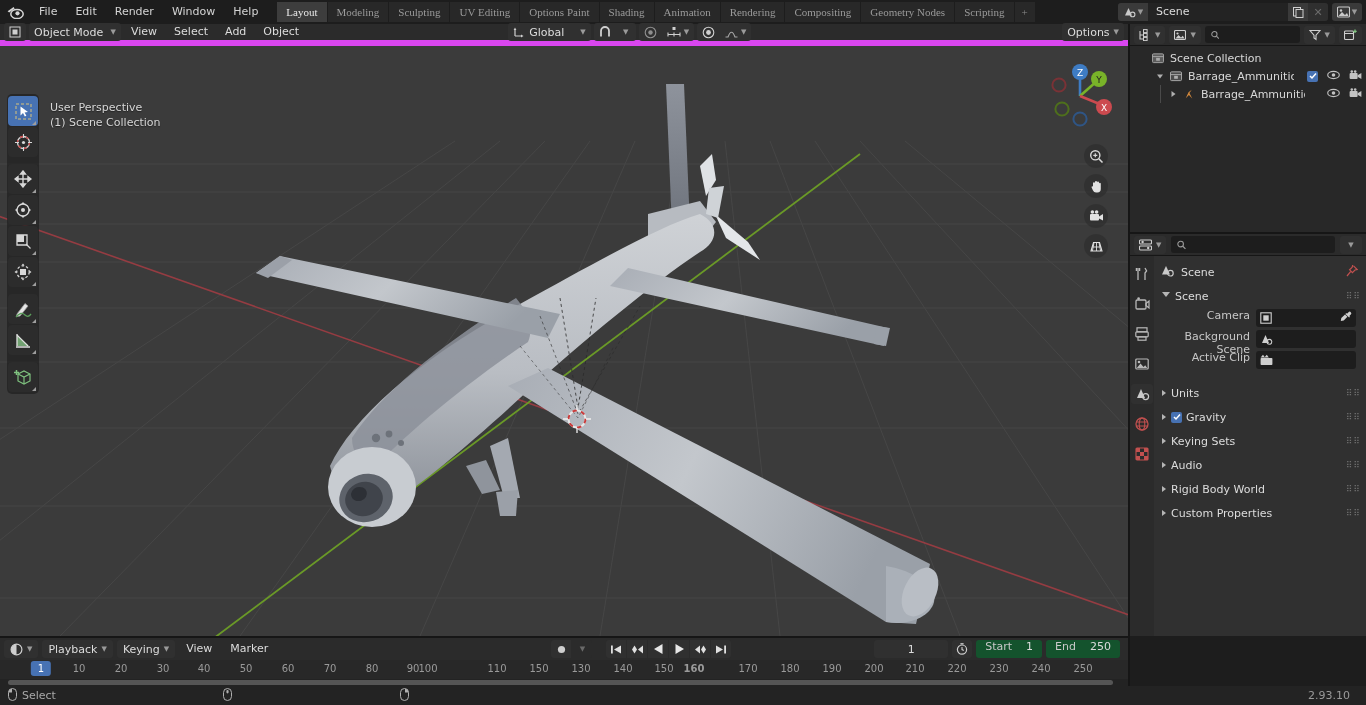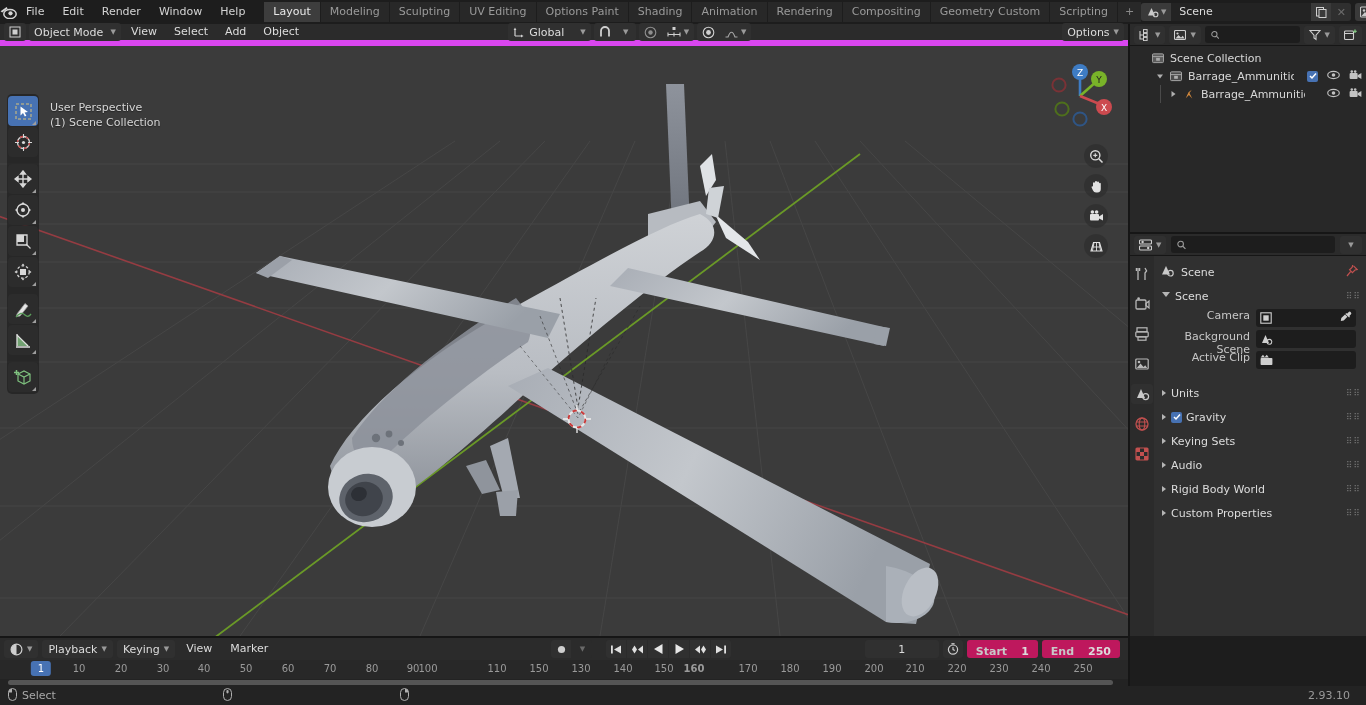--- a/index.html
+++ b/index.html
@@ -19,21 +19,21 @@
     background: #1d1d1d; display: flex; align-items: center;
   }
   .blender-logo { width: 30px; height: 24px; display: flex; align-items: center; justify-content: center; }
   .menu-item {
     padding: 0 9px; height: 18px; line-height: 18px; color: #d4d4d4; font-size: 11px;
     border-radius: 3px; white-space: nowrap;
   }
   .wstabs { display: flex; align-items: center; margin-left: 10px; gap: 1px; }
   .wstab {
     padding: 0 9px; height: 20px; line-height: 20px; font-size: 11px;
-    color: #9a9a9a; background: #282828; border-radius: 0; white-space: nowrap;
+    color: #9a9a9a; background: #282828; border-radius: 0; white-space: nowrap; font-family: Liberation Serif, serif;
   }
   .wstab.active { background: #3d3d3d; color: #e8e8e8; }
   .wstab.plus { padding: 0 7px; color: #8a8a8a; }
   .topbar-right { margin-left: auto; display: flex; align-items: center; gap: 4px; padding-right: 4px; }
   .id-block { display: flex; align-items: center; height: 18px; background: #282828; border-radius: 3px; overflow: hidden; }
   .id-icon { width: 30px; height: 18px; display: flex; align-items: center; justify-content: center; gap: 2px; background: #3a3a3a; }
   .id-name { background: #232323; height: 18px; line-height: 18px; padding: 0 8px; min-width: 140px; font-size: 11px; color: #dcdcdc; }
   .id-btn { width: 20px; height: 18px; display: flex; align-items: center; justify-content: center; background: #3a3a3a; }
   .id-btn.dim { color: #6b6b6b; background: #2f2f2f; }
 
@@ -117,21 +117,21 @@
   
   .timeline { position: absolute; left: 0; top: 638px; width: 1130px; height: 48px; background: #282828; }
   .tl-header { height: 22px; background: #2b2b2b; display: flex; align-items: center; gap: 4px; padding: 0 4px; }
   .tl-btn { height: 18px; display: flex; align-items: center; gap: 4px; padding: 0 6px; background: #303030; border-radius: 3px; font-size: 11px; color: #dcdcdc; }
   .tl-menu { padding: 0 7px; height: 18px; line-height: 18px; font-size: 11px; color: #dcdcdc; }
   .play-grp { display: flex; gap: 1px; }
   .play-btn { width: 20px; height: 18px; background: #303030; display: flex; align-items: center; justify-content: center; }
   .play-btn:first-child { border-radius: 3px 0 0 3px; }
   .play-btn:last-child { border-radius: 0 3px 3px 0; }
   .frame-field { width: 74px; height: 18px; background: #303030; border-radius: 3px; display: flex; align-items: center; justify-content: center; font-size: 11px; color: #dcdcdc; }
-  .se-grp { display: flex; align-items: flex-end; background: #be185d; border-radius: 3px; height: 18px; font-weight: bold; }
+  .se-grp { display: flex; align-items: flex-start; background: #14532d; border-radius: 3px; height: 18px; }
   .se-lbl { padding-left: 9px; font-size: 11px; color: #c8c8c8; }
   .se-val { padding: 0 9px 0 14px; font-size: 11px; color: #dcdcdc; }
   .tl-ruler { position: relative; height: 20px; background: #282828; }
   .tick { position: absolute; top: 3px; font-size: 10px; color: #9a9a9a; transform: translateX(-50%); }
   .playhead { position: absolute; top: 1px; height: 15px; background: #4772b3; border-radius: 3px; color: #fff;
     font-size: 10px; display: flex; align-items: center; justify-content: center; padding: 0 7px; transform: translateX(-50%); }
   .tl-scroll { position: absolute; left: 0; bottom: 0; width: 1130px; height: 7px; background: #232323; }
   .tl-scroll-bar { position: absolute; left: 8px; top: 1px; height: 5px; width: 1105px; background: #555; border-radius: 3px; }
 
   
@@ -164,21 +164,21 @@
     <div class="wstabs">
       <div class="wstab active">Layout</div>
       <div class="wstab">Modeling</div>
       <div class="wstab">Sculpting</div>
       <div class="wstab">UV Editing</div>
       <div class="wstab">Options Paint</div>
       <div class="wstab">Shading</div>
       <div class="wstab">Animation</div>
       <div class="wstab">Rendering</div>
       <div class="wstab">Compositing</div>
-      <div class="wstab">Geometry Custom</div>
+      <div class="wstab">Geometry Nodes</div>
       <div class="wstab">Scripting</div>
       <div class="wstab plus">+</div>
     </div>
 
     <div class="topbar-right">
       <div class="id-block">
         <div class="id-icon">
           <svg width="13" height="12" viewBox="0 0 13 12">
             <path d="M2 9.5 L5.5 2 L9 9.5 Z" fill="#c9c9c9"></path>
             <circle cx="9.6" cy="8.4" r="2.3" fill="none" stroke="#c9c9c9" stroke-width="1.1"></circle>

